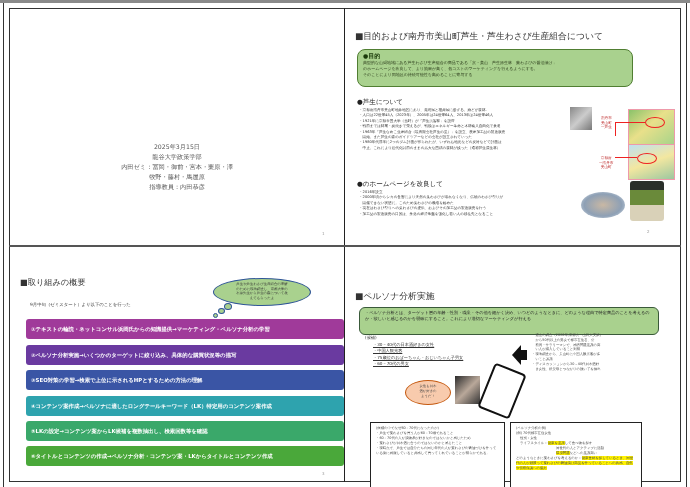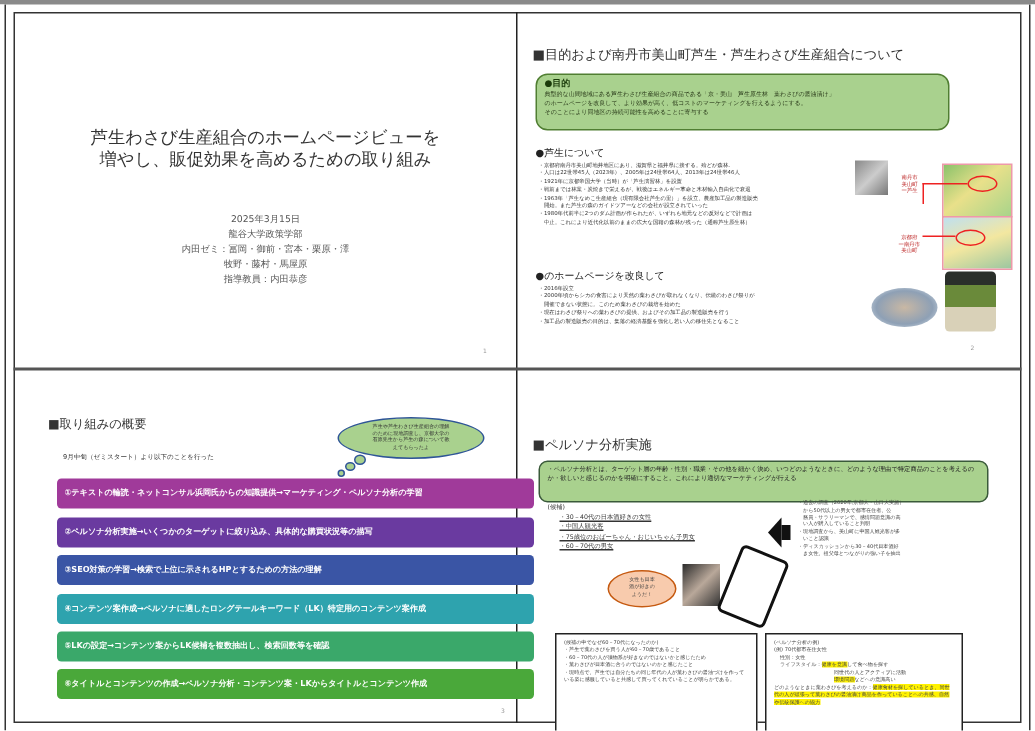--- a/index.html
+++ b/index.html
@@ -15,21 +15,21 @@
   .outer-right { position: absolute; right: 0; top: 3px; width: 4px; height: 484px; background: #fff; border-left: 1px solid #333; box-sizing: border-box; }
   .grid {
     position: absolute; left: 9px; top: 8px; width: 672px; height: 474px;
     border: 1px solid #333; box-sizing: border-box;
   }
   .vline { position: absolute; left: 344px; top: 8px; width: 1px; height: 474px; background: #222; }
   .hline { position: absolute; left: 9px; top: 245px; width: 672px; height: 2px; background: #555; }
   .slide { position: absolute; overflow: hidden; text-decoration: underline; }
   .s1 { left: 10px; top: 9px; width: 334px; height: 236px; }
   .s2 { left: 345px; top: 9px; width: 335px; height: 236px; }
-  .s3 { left: 22px; top: 247px; width: 334px; height: 234px; }
+  .s3 { left: 10px; top: 247px; width: 334px; height: 234px; }
   .s4 { left: 345px; top: 247px; width: 335px; height: 234px; margin-top: 20px; }
   .pnum { position: absolute; font-size: 4px; color: #999; }
 
   
   .s1 .title { position: absolute; left: 0; top: 75px; width: 334px; text-align: center; font-size: 11.5px; line-height: 15px; color: #333; }
   .s1 .meta { position: absolute; left: 0; top: 133px; width: 334px; text-align: center; font-size: 6.2px; line-height: 10px; color: #555; }
 
   
   .h2 { font-size: 8.8px; color: #333; position: absolute; left: 10px; white-space: nowrap; }
   .s2 .h2 { top: 22px; }
@@ -90,24 +90,20 @@
 <body>
 
 <div class="topbar"></div>
 <div class="outer-left"></div>
 <div class="outer-right"></div>
 <div class="grid"></div>
 <div class="vline"></div>
 <div class="hline"></div>
 
 <div class="slide s1">
-  <div class="title">
-    <div>芦生わさび生産組合のホームページビューを</div>
-    <div>増やし、販促効果を高めるための取り組み</div>
-  </div>
   <div class="meta">
     <div>2025年3月15日</div>
     <div>龍谷大学政策学部</div>
     <div>内田ゼミ：冨岡・御前・宮本・栗原・澤</div>
     <div>牧野・藤村・馬屋原</div>
     <div>指導教員：内田恭彦</div>
   </div>
   <div class="pnum" style="left:312px;top:222px;">1</div>
 </div>
 

